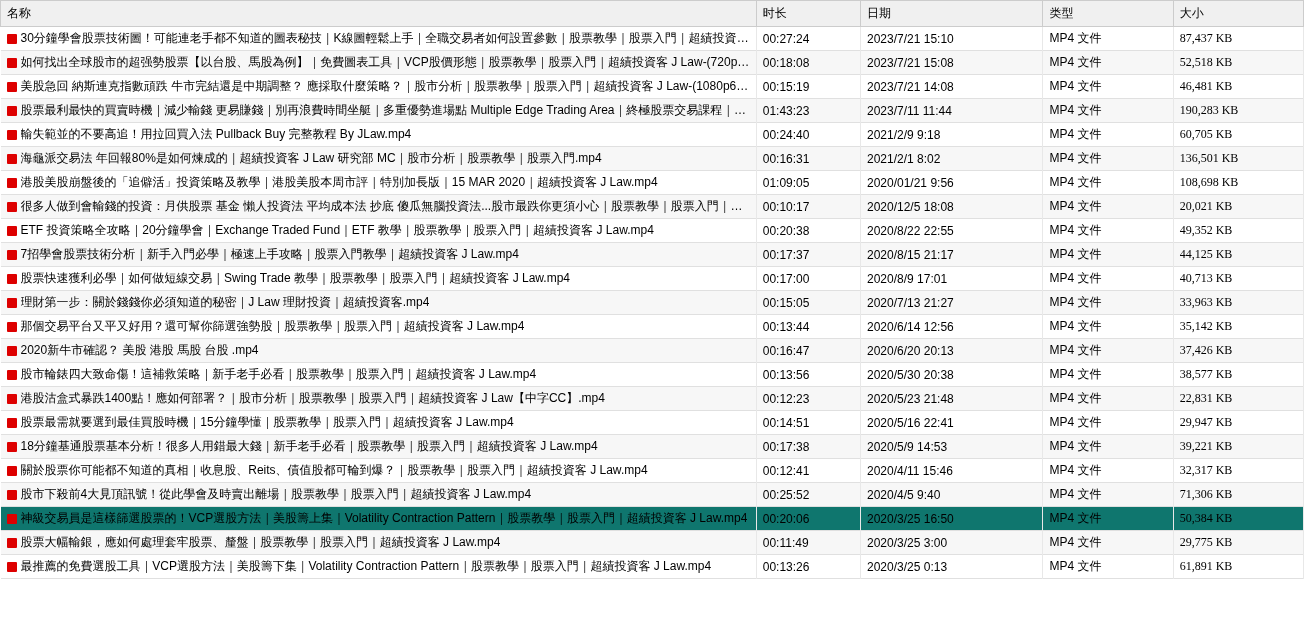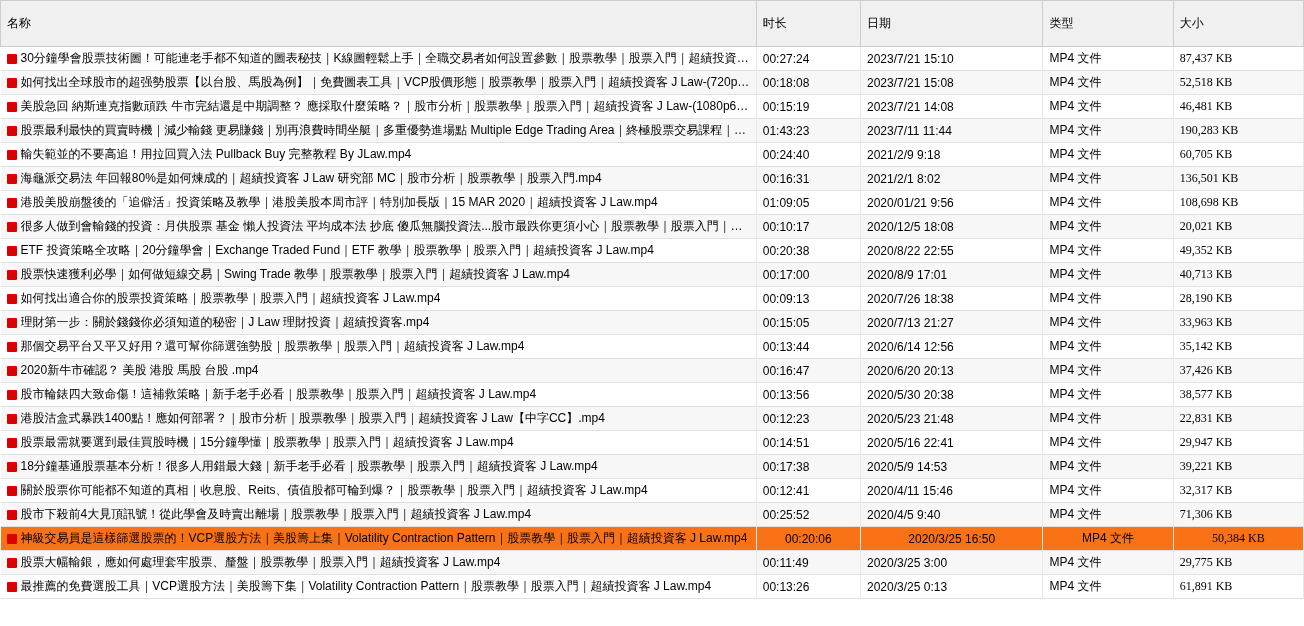--- a/index.html
+++ b/index.html
@@ -12,38 +12,37 @@
     }
     table {
       width: 100%;
       border-collapse: collapse;
       table-layout: fixed;
     }
     thead tr {
       background: #f0f0f0;
     }
     thead th {
-      padding: 14px 6px;
+      padding: 4px 6px;
       border: 1px solid #ccc;
       text-align: left;
       font-weight: normal;
       white-space: nowrap;
     }
     tbody tr {
       border-bottom: 1px solid #e0e0e0;
     }
     tbody tr:nth-child(odd) {
       background: #fff;
     }
     tbody tr:nth-child(even) {
       background: #f7f7f7;
     }
     tbody tr.highlighted {
-      background: #f97316;
-      text-align: center;
+      background: #0f766e;
     }
     tbody td {
       padding: 3px 6px;
       border-right: 1px solid #e8e8e8;
       white-space: nowrap;
       overflow: hidden;
       text-overflow: ellipsis;
     }
     .col-name { width: 58%; }
     .col-duration { width: 8%; }
@@ -188,39 +187,39 @@
         </td>
         <td class="col-duration">00:20:38</td>
         <td class="col-date">2020/8/22 22:55</td>
         <td class="col-type">MP4 文件</td>
         <td class="col-size">49,352 KB</td>
       </tr>
       <tr>
         <td class="col-name">
           <div class="cell-name">
             <span class="icon-stop"></span>
+            <span>7招學會股票技術分析｜新手入門必學｜極速上手攻略｜股票入門教學｜超績投資客 J Law.mp4</span>
+          </div>
+        </td>
+        <td class="col-duration">00:17:37</td>
+        <td class="col-date">2020/8/15 21:17</td>
+        <td class="col-type">MP4 文件</td>
+        <td class="col-size">44,125 KB</td>
+      </tr>
+      <tr>
+        <td class="col-name">
+          <div class="cell-name">
+            <span class="icon-stop"></span>
             <span>股票快速獲利必學｜如何做短線交易｜Swing Trade 教學｜股票教學｜股票入門｜超績投資客 J Law.mp4</span>
           </div>
         </td>
         <td class="col-duration">00:17:00</td>
         <td class="col-date">2020/8/9 17:01</td>
         <td class="col-type">MP4 文件</td>
         <td class="col-size">40,713 KB</td>
-      </tr>
-      <tr>
-        <td class="col-name">
-          <div class="cell-name">
-            <span class="icon-stop"></span>
-            <span>如何找出適合你的股票投資策略｜股票教學｜股票入門｜超績投資客 J Law.mp4</span>
-          </div>
-        </td>
-        <td class="col-duration">00:09:13</td>
-        <td class="col-date">2020/7/26 18:38</td>
-        <td class="col-type">MP4 文件</td>
-        <td class="col-size">28,190 KB</td>
       </tr>
       <tr>
         <td class="col-name">
           <div class="cell-name">
             <span class="icon-stop"></span>
             <span>理財第一步：關於錢錢你必須知道的秘密｜J Law 理財投資｜超績投資客.mp4</span>
           </div>
         </td>
         <td class="col-duration">00:15:05</td>
         <td class="col-date">2020/7/13 21:27</td>

